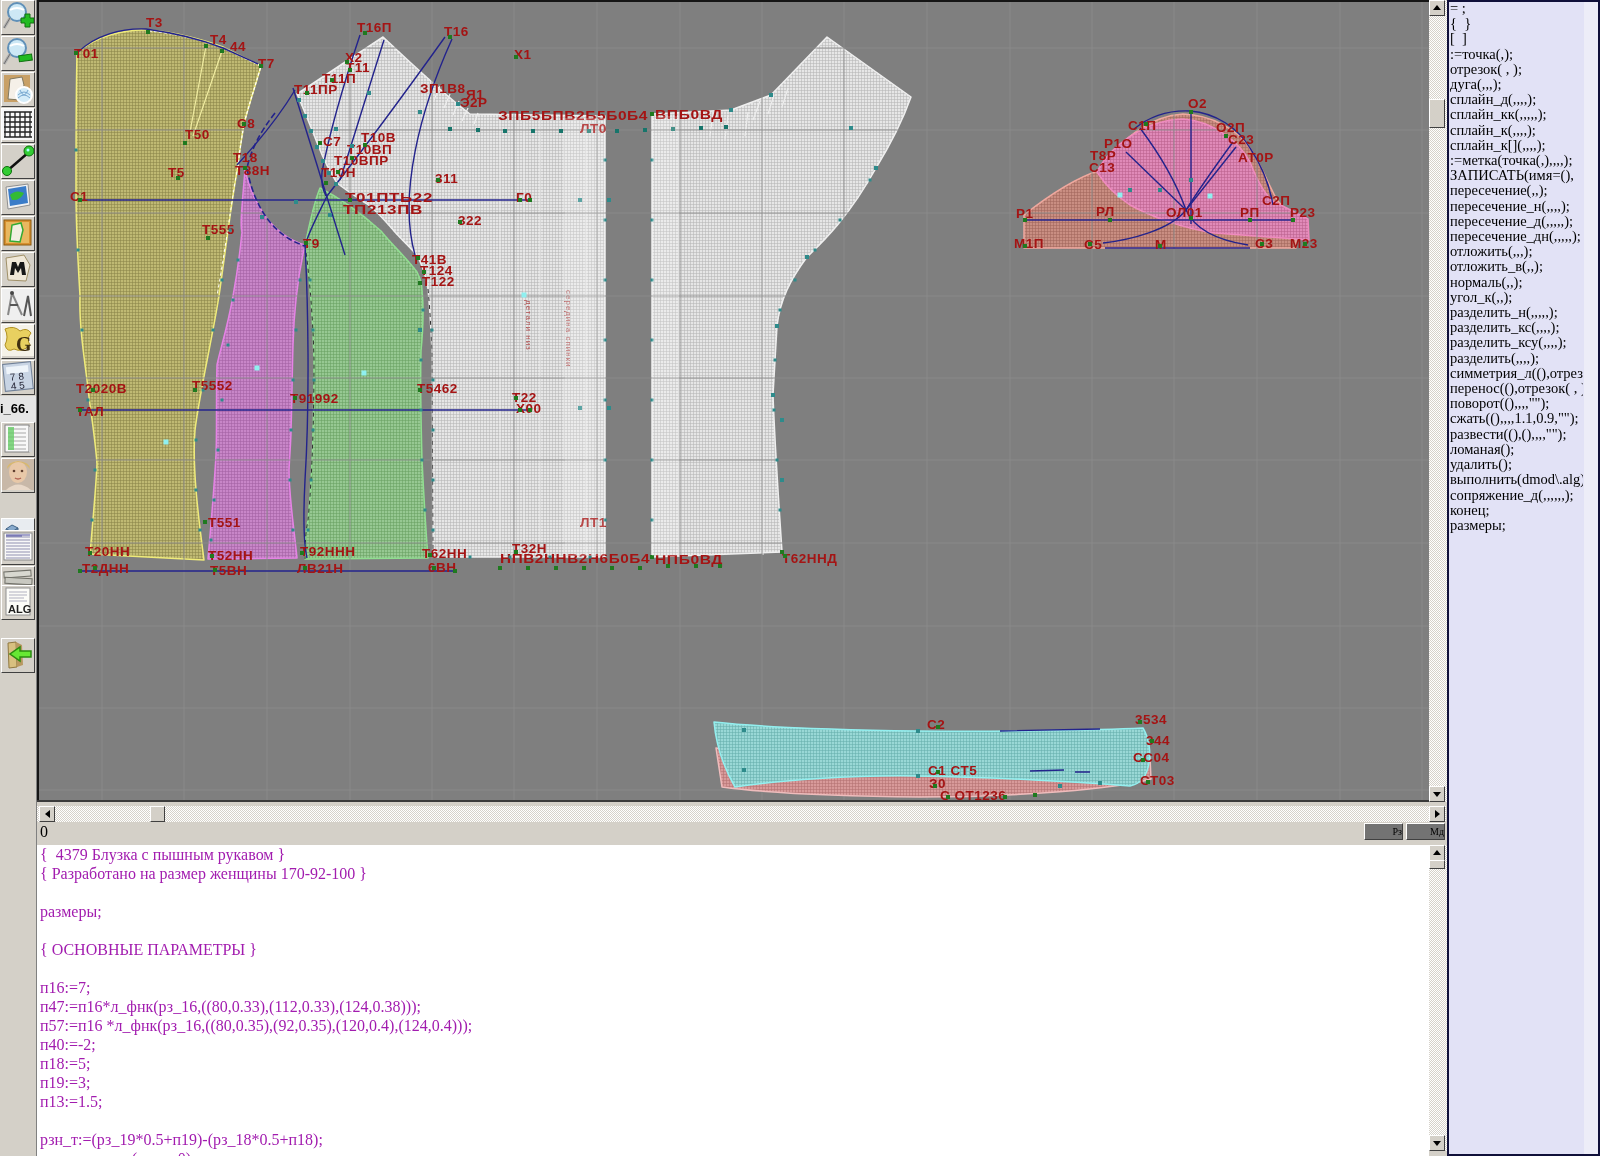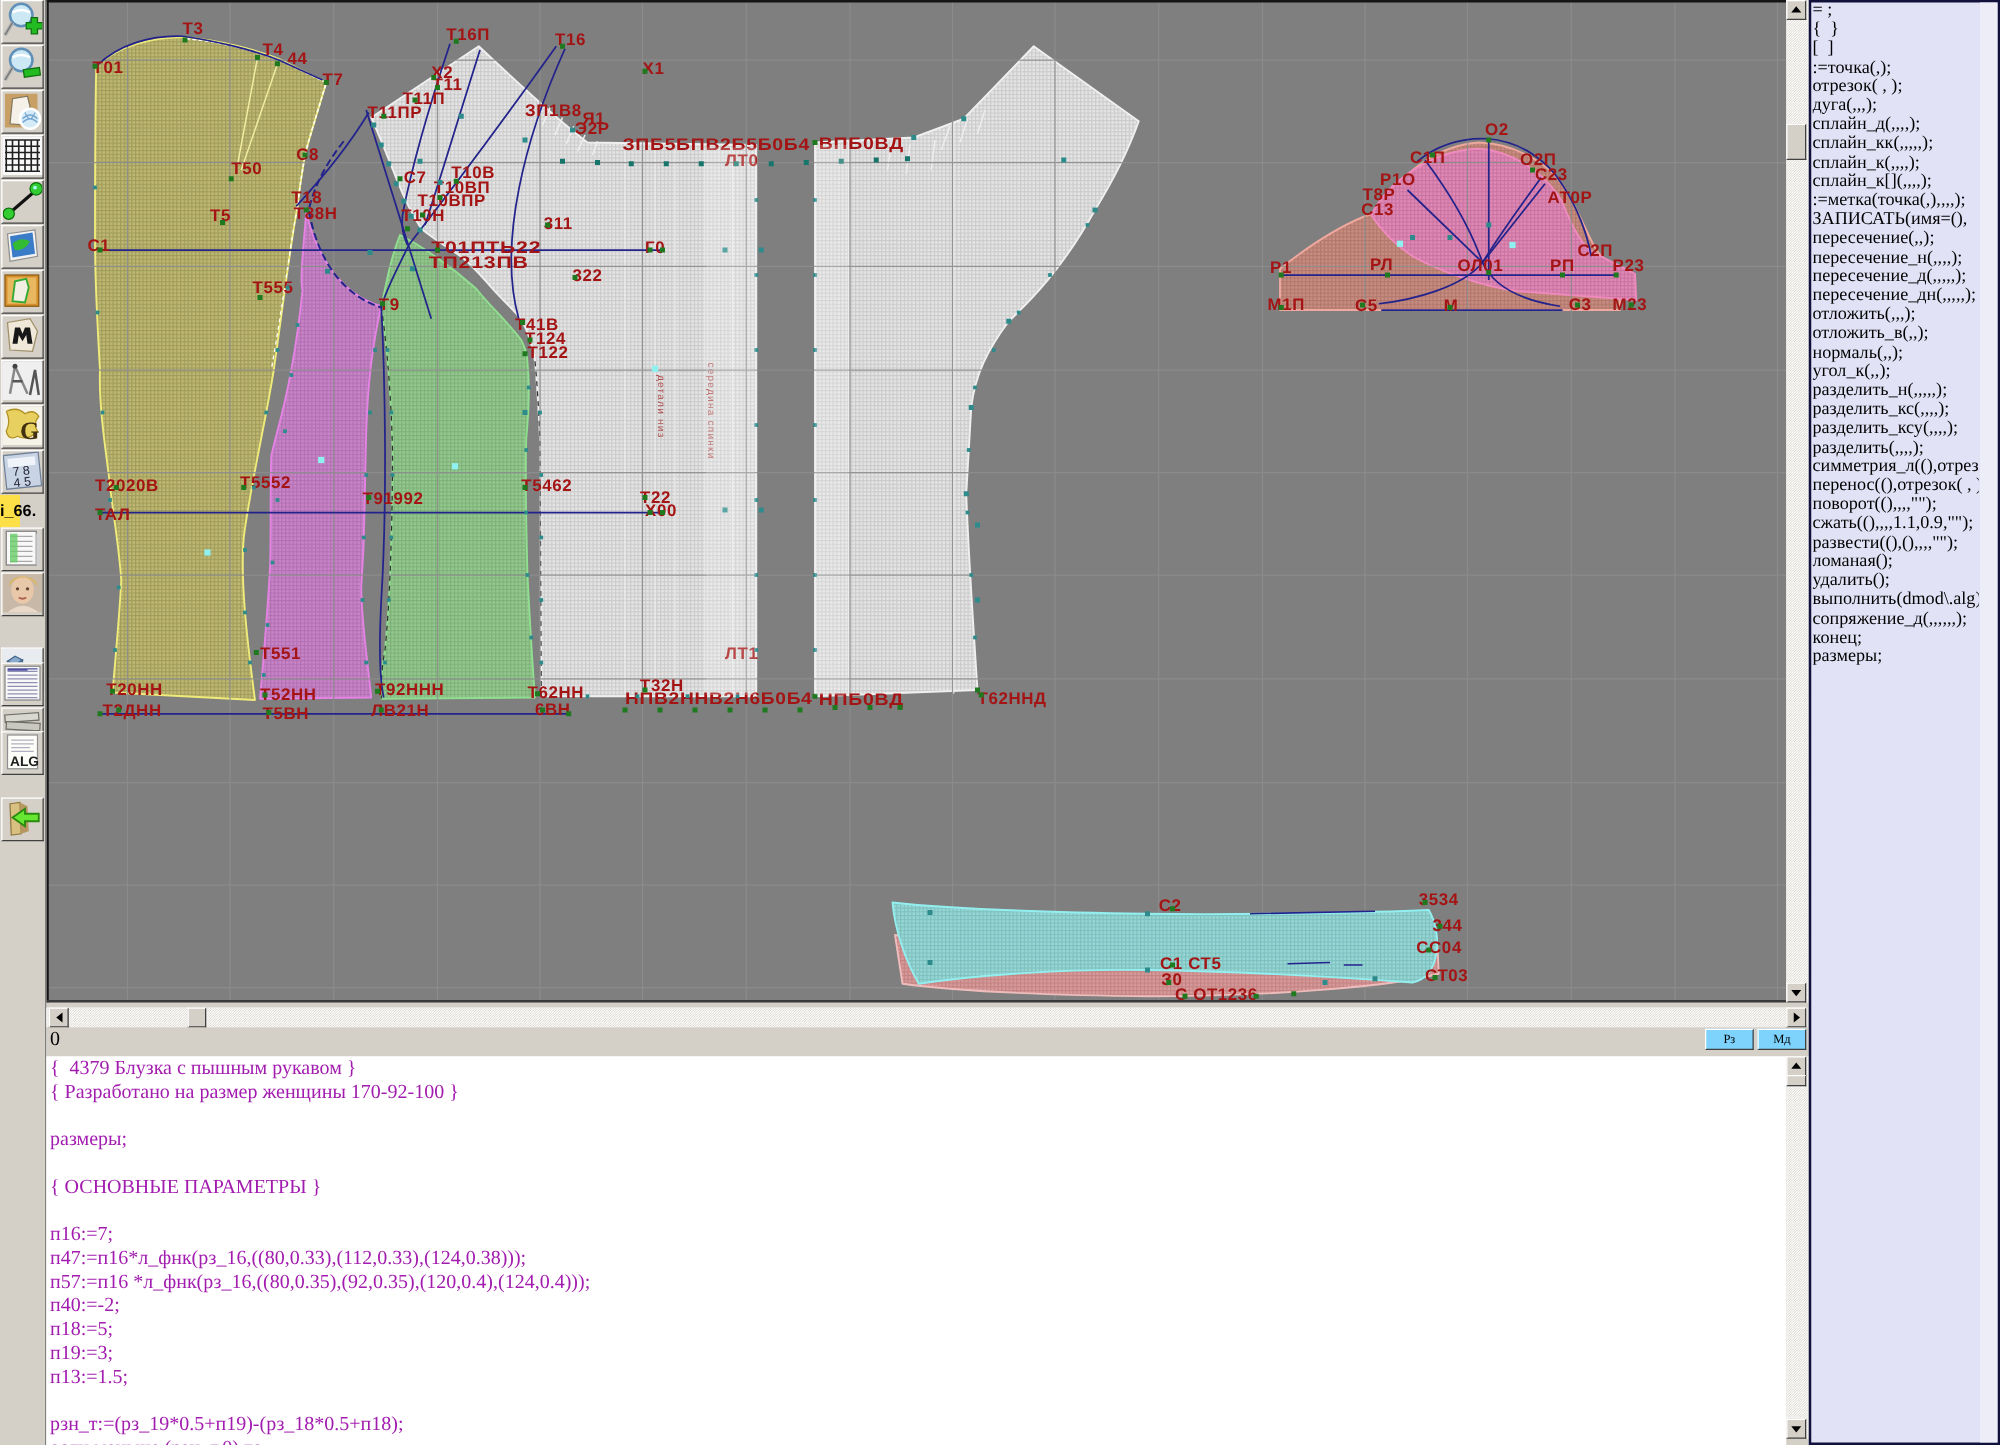--- a/index.html
+++ b/index.html
@@ -1,28 +1,28 @@
 <!DOCTYPE html>
 <html><head>
 <meta charset="utf-8">
 <style>
 html,body{margin:0;padding:0}
 body{width:1600px;height:1156px;position:relative;background:#D4D0C8;font-family:"Liberation Sans",sans-serif;overflow:hidden}
 #toolbar{position:absolute;left:0;top:0;width:36px;height:1156px;background:#D4D0C8;border-right:1px solid #808080}
 .tbtn{position:absolute;left:1px;width:34px;height:35px;background:#D4D0C8;border-top:1px solid #fff;border-left:1px solid #fff;border-right:1px solid #404040;border-bottom:1px solid #404040;box-sizing:border-box;overflow:hidden}
-.tlab{position:absolute;left:0;width:16px;height:26px;font:bold 13px "Liberation Sans",sans-serif;color:#000;background:#fde047}
+.tlab{position:absolute;left:0;width:36px;height:26px;font:bold 13px "Liberation Sans",sans-serif;color:#000;background:#e5e5e5}
 #canvas{position:absolute;left:37px;top:0;width:1392px;height:802px;background:#7F7F7F}
 #vsb1{position:absolute;left:1429px;top:0;width:18px;height:802px}
 #rpanel{position:absolute;left:1447px;top:0;width:153px;height:1156px;background:#E2E2F6;box-sizing:border-box;border-top:2px solid #10103A;border-right:2px solid #10103A;border-bottom:2px solid #10103A;border-left:2px solid #10103A}
 #rtext{position:absolute;left:1450px;top:1px;width:133px;font:14.5px "Liberation Serif",serif;line-height:15.2px;color:#000;white-space:pre;overflow:hidden}
 #rsb{position:absolute;left:1584px;top:2px;width:14px;height:1152px;background:#EDEDF8}
 #hsb{position:absolute;left:37px;top:806px;width:1409px;height:16px}
 #statusrow{position:absolute;left:37px;top:822px;width:1409px;height:23px;background:#D4D0C8}
 #zerotxt{position:absolute;left:40px;top:823px;font:16px "Liberation Serif",serif;color:#000}
-.sbtnv{position:absolute;height:17px;background:#7dd3fc;border-top:1px solid #fff;border-left:1px solid #fff;border-right:1px solid #404040;border-bottom:1px solid #404040;box-sizing:border-box;font:10px "Liberation Serif",serif;text-align:center;line-height:15px}
+.sbtnv{position:absolute;height:17px;background:#737373;border-top:1px solid #fff;border-left:1px solid #fff;border-right:1px solid #404040;border-bottom:1px solid #404040;box-sizing:border-box;font:10px "Liberation Serif",serif;text-align:right;line-height:15px}
 #textarea{position:absolute;left:37px;top:845px;width:1392px;height:311px;background:#FFFFFF}
 #btext{position:absolute;left:40px;top:845px;width:1380px;height:316px;overflow:hidden;font:16px "Liberation Serif",serif;line-height:19px;color:#a21caf;white-space:pre}
 .track{background:#fff;background-image:linear-gradient(45deg,#d6d2ca 25%,transparent 25%,transparent 75%,#d6d2ca 75%),linear-gradient(45deg,#d6d2ca 25%,transparent 25%,transparent 75%,#d6d2ca 75%);background-size:2px 2px;background-position:0 0,1px 1px}
 .arr{position:absolute;width:16px;height:16px;background:#D4D0C8;border-top:1px solid #fff;border-left:1px solid #fff;border-right:1px solid #404040;border-bottom:1px solid #404040;box-sizing:border-box;text-align:center;font:8px "Liberation Sans";color:#000;line-height:14px}
 .thumb{position:absolute;background:#D4D0C8;border-top:1px solid #fff;border-left:1px solid #fff;border-right:1px solid #404040;border-bottom:1px solid #404040;box-sizing:border-box}
 .tri{width:0;height:0;display:inline-block}
 </style>
 </head>
 <body>
 <div id="canvas"><svg width="1392" height="802" viewBox="37 0 1392 802">

